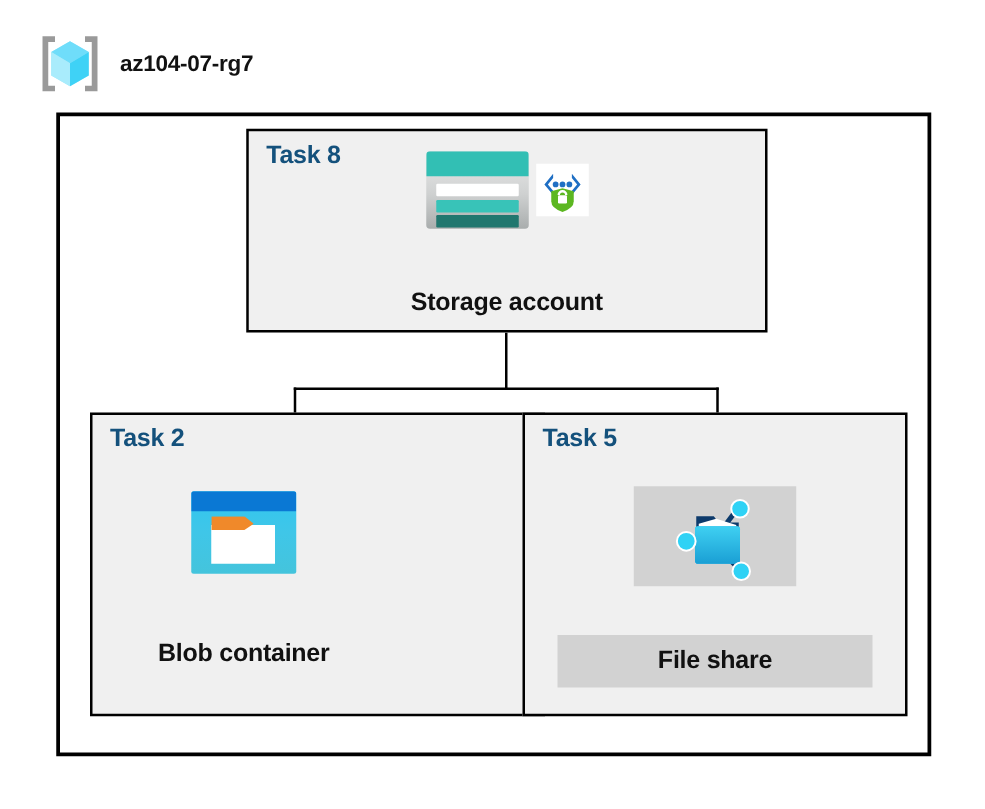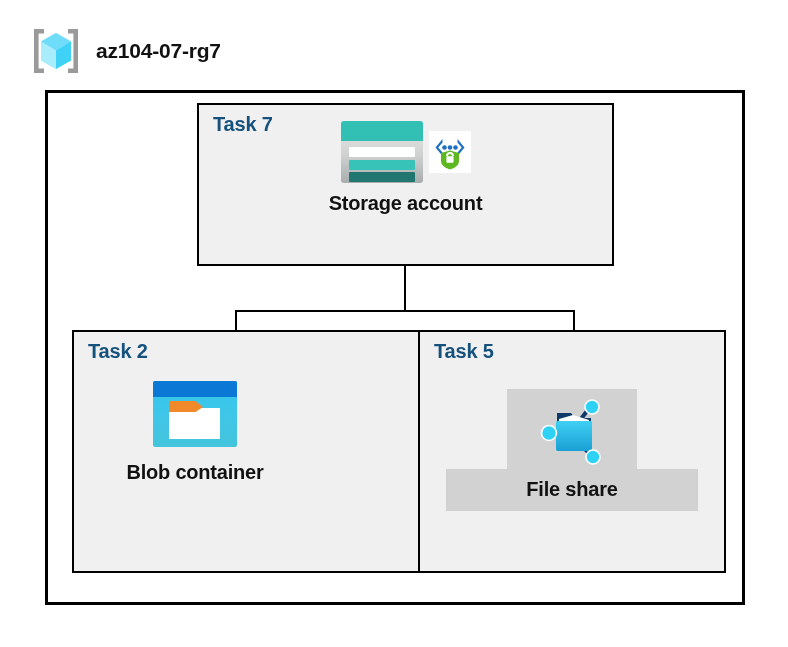--- a/index.html
+++ b/index.html
@@ -25,21 +25,21 @@
     align-items: center;
     gap: 14px;
   }
   #rg-icon {
     width: 52px;
     height: 50px;
     position: relative;
     flex: 0 0 auto;
   }
   #rg-title {
-    font-size: 21px;
+    font-size: 18px;
     font-weight: bold;
     color: #111111;
     letter-spacing: -0.2px;
     white-space: nowrap;
   }
 
   
   #rg-box {
     position: absolute;
     left: 45px;
@@ -71,38 +71,39 @@
     color: #14517c;
     letter-spacing: -0.2px;
   }
 
   
   .node {
     position: absolute;
     display: flex;
     flex-direction: column;
     align-items: center;
+    gap: 39px;
   }
   .node-caption {
     font-size: 20px;
     font-weight: bold;
     color: #111111;
     white-space: nowrap;
     letter-spacing: -0.2px;
   }
 
   #node-storage { left: 197px; top: 121px; width: 417px; }
   #node-storage .icon-row {
     display: flex;
     align-items: center;
     justify-content: center;
     gap: 6px;
     margin-bottom: 9px;
   }
-  #node-blob { left: 72px; top: 381px; width: 246px; }
+  #node-blob { left: 72px; top: 393px; width: 246px; }
   #node-blob .node-caption { margin-top: 14px; }
 
   #node-fileshare { left: 418px; top: 389px; width: 308px; align-items: center; }
   #node-fileshare .fs-icon-hl {
     background: #d2d2d2;
     padding: 4px 28px 2px 28px;
   }
   #node-fileshare .node-caption {
     background: #d2d2d2;
     padding: 9px 80px 10px 80px;
@@ -198,21 +199,21 @@
 </div>
 
 <div id="rg-box"></div>
 
 <div class="conn" id="conn-trunk"></div>
 <div class="conn" id="conn-bus"></div>
 <div class="conn" id="conn-left"></div>
 <div class="conn" id="conn-right"></div>
 
 <div class="task-box" id="task1-box">
-  <div class="task-label">Task 7</div>
+  <div class="task-label">Task 8</div>
 </div>
 
 <div class="node" id="node-storage">
   <div class="icon-row">
 
     <div class="ico-storage">
       <div class="sa-head"></div>
       <div class="sa-bar sa-b1"></div>
       <div class="sa-bar sa-b2"></div>
       <div class="sa-bar sa-b3"></div>

